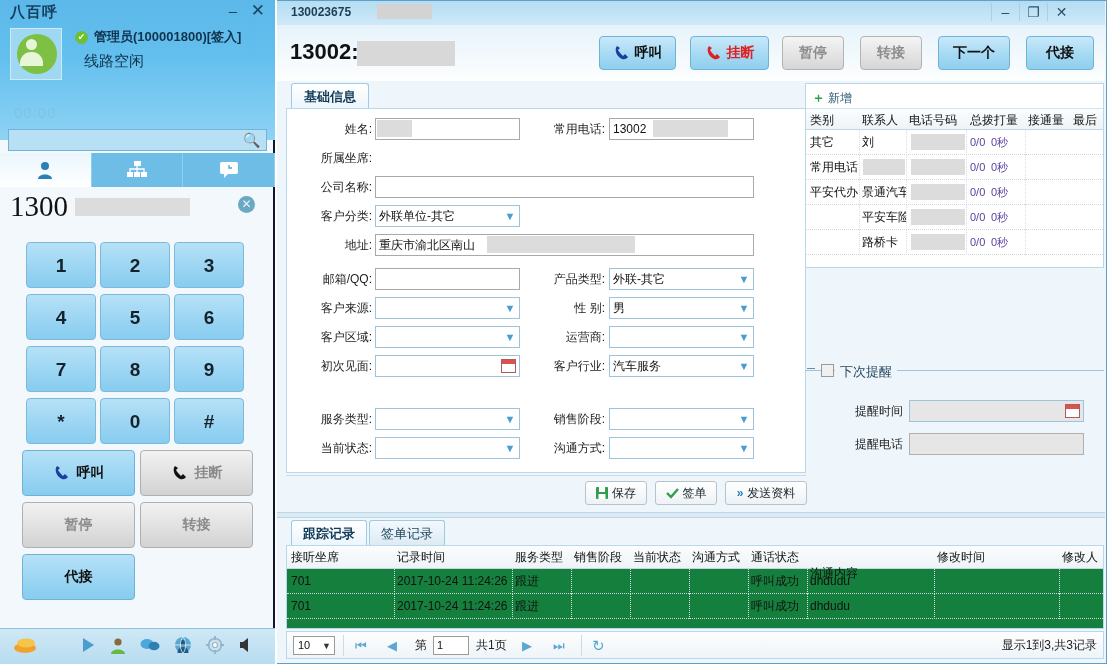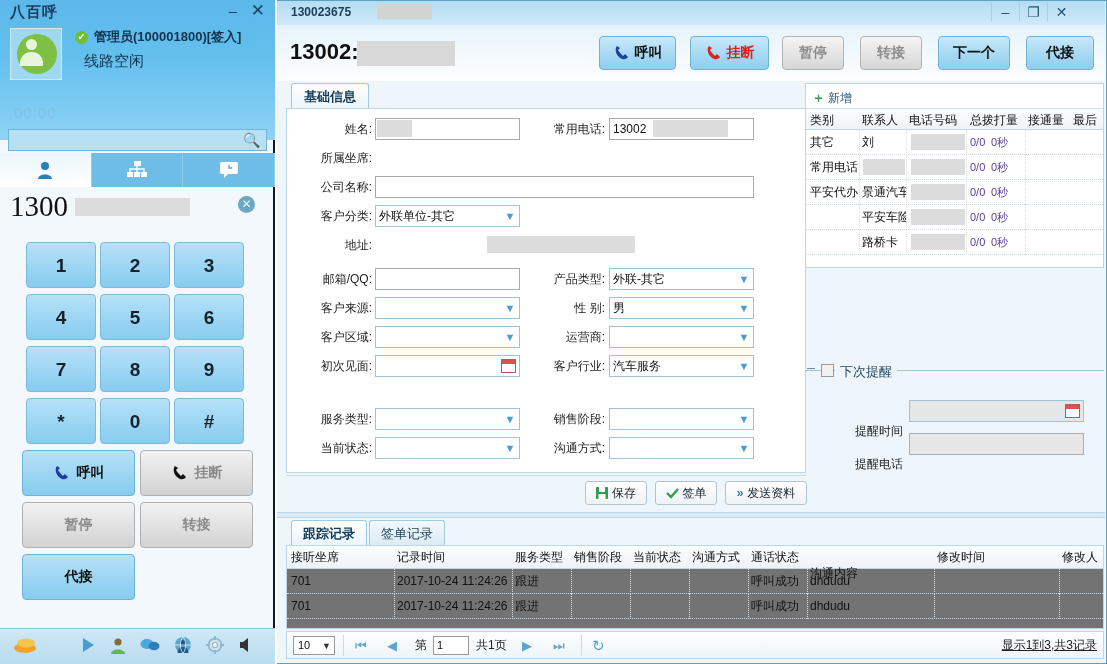--- a/index.html
+++ b/index.html
@@ -287,21 +287,20 @@
     position: absolute; left: 2px; top: 12px; width: 8px; height: 0;
     border-top: 1px solid #6c8ea3;
   }
   .rb-check {
     position: absolute; left: 16px; top: 8px; width: 13px; height: 13px;
     background: #f0f0f0; border: 1px solid #9a9a9a;
   }
   .rb-label {
     position: absolute; font-size: 12px; color: #1d1d1d; line-height: 22px;
     text-align: right;
-    margin-top: 20px;
   }
   .rb-input {
     position: absolute; height: 22px; background: #e6e6e6;
     border: 1px solid #9ec3da;
   }
   .rb-input.plain { border: 1px solid #b0b0b0; }
 
   
   .rec-sep {
     position: absolute; left: 0; top: 511px; width: 828px; height: 6px;
@@ -316,21 +315,21 @@
     background: linear-gradient(to bottom,#ffffff,#eaf5fc);
     font-weight: bold; color: #123a57;
   }
   .rec-tab.inactive {
     background: linear-gradient(to bottom,#f3f9fd,#dbeaf4);
     color: #24485f;
     text-align: center;
   }
   .rt-wrap {
     position: absolute; left: 9px; top: 544px; width: 818px; height: 84px;
-    background: #737373; border: 1px solid #b9d8e9;
+    background: #15803d; border: 1px solid #b9d8e9;
   }
   .rt-head {
     position: absolute; left: 0; top: 0; width: 816px; height: 23px;
     background: linear-gradient(to bottom,#fbfdfe,#eef3f7);
     border-bottom: 1px solid #c4d6e2;
   }
   .rt-th {
     position: absolute; top: 0; height: 23px; line-height: 23px;
     font-size: 12px; color: #111; white-space: nowrap; overflow: hidden;
   }
@@ -360,21 +359,21 @@
   .pg-ico {
     position: absolute; top: 5px; font-size: 13px; color: #5aa7d2; line-height: 17px;
   }
   .pg-txt { position: absolute; top: 5px; font-size: 12px; color: #222; line-height: 17px; }
   .pg-input {
     position: absolute; top: 4px; width: 36px; height: 19px;
     background: #fff; border: 1px solid #9a9a9a;
     font-size: 11px; line-height: 17px; padding-left: 3px;
   }
   .pg-total {
-    position: absolute; right: 6px; top: 5px; font-size: 12px; color: #222; text-decoration: underline;
+    position: absolute; right: 6px; top: 5px; font-size: 12px; color: #222;
   }
 </style>
 </head>
 <body>
 
 <div id="root">
 
   <div id="softphone">
     <div class="sp-header">
       <div class="sp-title">八百呼</div>
@@ -578,20 +577,21 @@
       <div class="fld-label" style="left:10px; top:67px; width:75px;">公司名称:</div>
       <div class="fld-input" style="left:88px; top:67px; width:379px;"></div>
 
       <div class="fld-label" style="left:10px; top:96px; width:75px;">客户分类:</div>
       <div class="fld-select" style="left:88px; top:96px; width:145px;">
         <span>外联单位-其它</span>
         <span class="sel-arrow">▼</span>
       </div>
 
       <div class="fld-label" style="left:10px; top:125px; width:75px;">地址:</div>
+      <div class="fld-input" style="left:88px; top:125px; width:379px;">重庆市渝北区南山</div>
       <div class="redact" style="left:200px; top:127px; width:148px; height:17px;"></div>
 
       <div class="fld-label" style="left:10px; top:159px; width:75px;">邮箱/QQ:</div>
       <div class="fld-input" style="left:88px; top:159px; width:145px;"></div>
       <div class="fld-label" style="left:240px; top:159px; width:78px;">产品类型:</div>
       <div class="fld-select" style="left:322px; top:159px; width:145px;">
         <span>外联-其它</span>
         <span class="sel-arrow">▼</span>
       </div>
 

